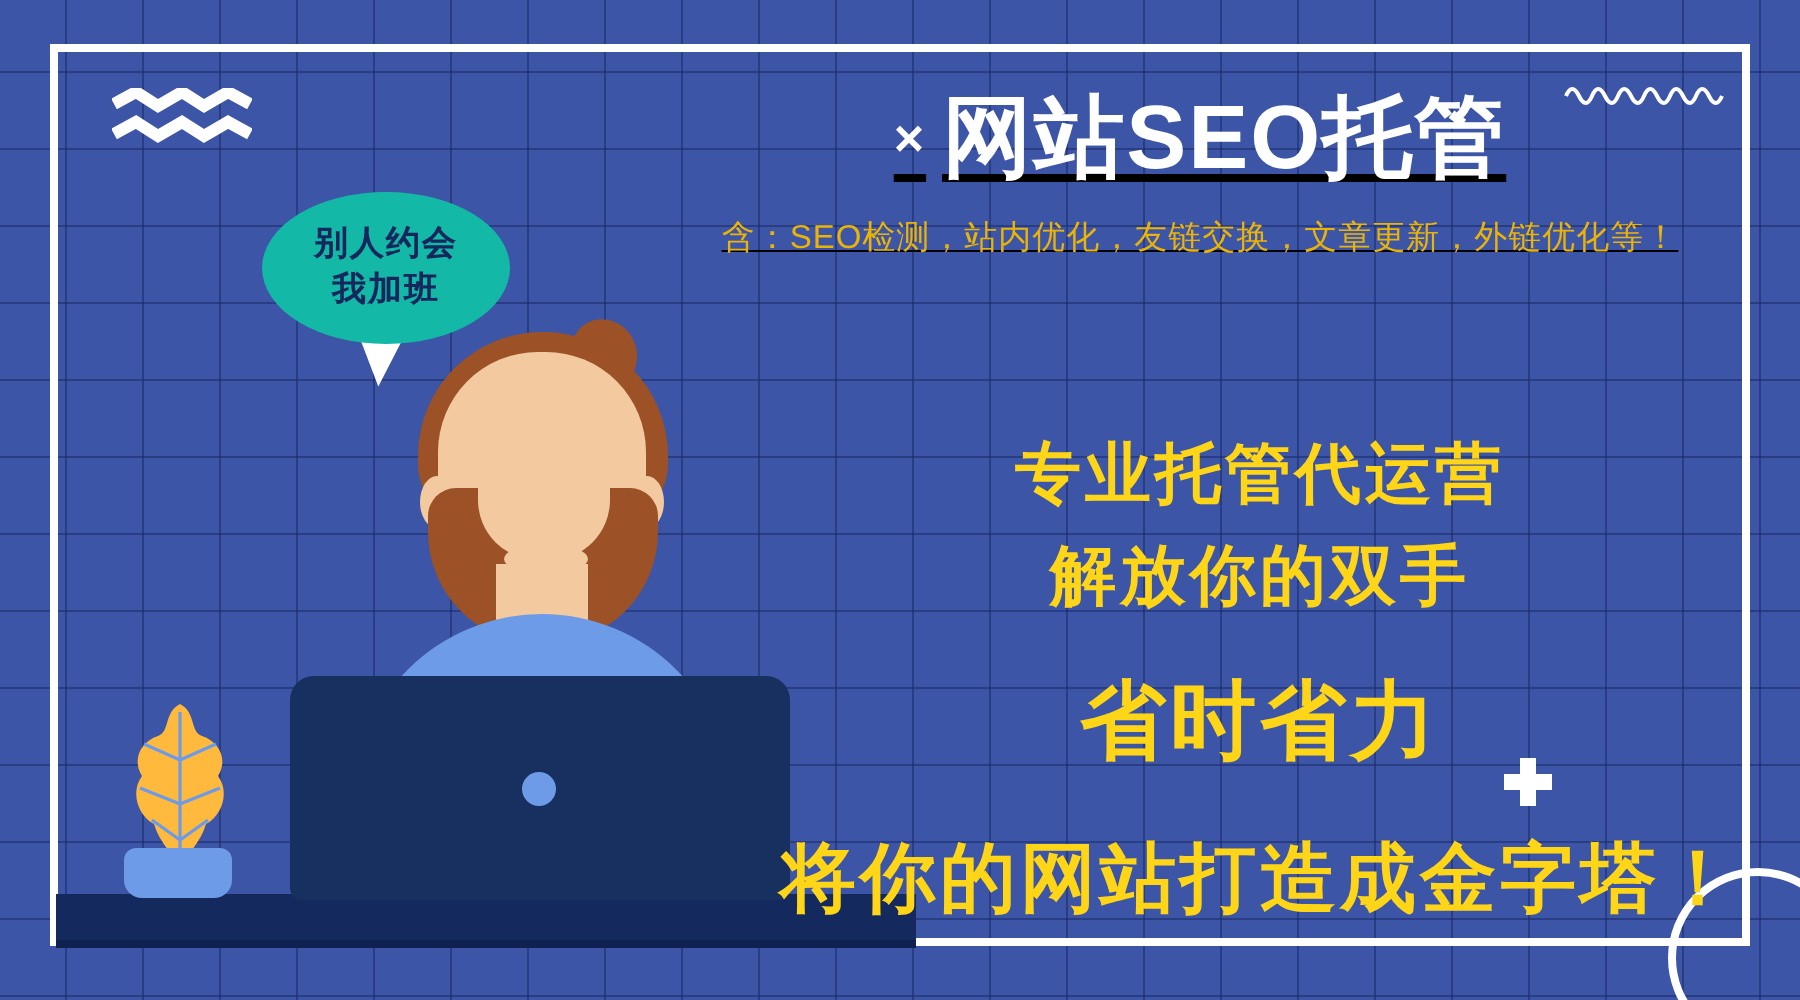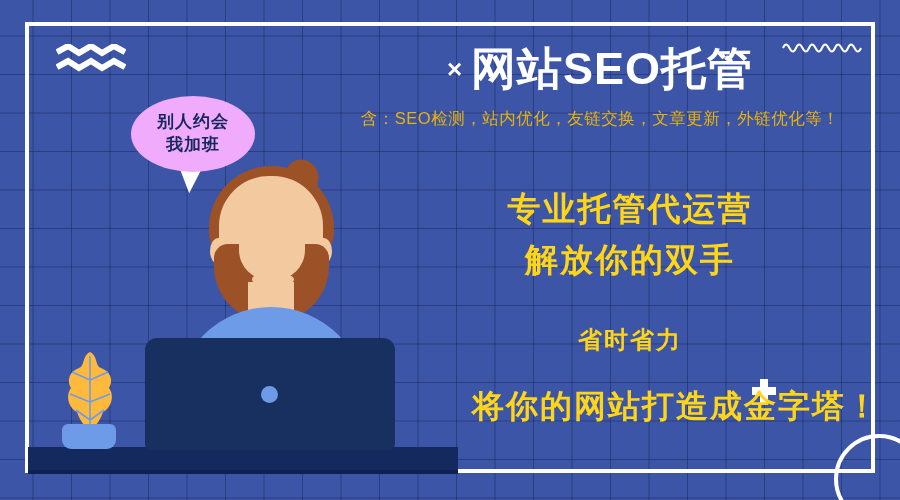--- a/index.html
+++ b/index.html
@@ -67,20 +67,21 @@
   #plus-mark::before { left: 8px; top: 0;   width: 8px;  height: 24px; }
   #plus-mark::after  { left: 0;   top: 8px; width: 24px; height: 8px;  }
 
   
   #header-block {
     position: absolute;
     left: 300px;
     top: 44px;
     width: 600px;
     text-align: center;
+    text-decoration: underline;
   }
   #main-title {
     color: #ffffff;
     font-size: 45px;
     font-weight: bold;
     line-height: 1.12;
     letter-spacing: 1px;
     white-space: nowrap;
   }
   #main-title .x-mark {
@@ -103,25 +104,26 @@
     left: 380px;
     top: 192px;
     width: 500px;
     text-align: center;
   }
   .slogan-line {
     color: #ffd517;
     font-weight: bold;
     letter-spacing: 2px;
     white-space: nowrap;
+    margin-top: 28px;
   }
   .slogan-line.s1 { font-size: 33px; line-height: 1; }
   .slogan-line.s2 { font-size: 33px; line-height: 1; margin-top: 18px; }
-  .slogan-line.s3 { font-size: 24px; line-height: 1; margin-top: 52px; }
-  .slogan-line.s4 { font-size: 32px; line-height: 1; margin-top: 38px; text-align: right; }
+  .slogan-line.s3 { font-size: 43px; line-height: 1; margin-top: 36px; }
+  .slogan-line.s4 { font-size: 38px; line-height: 1; margin-top: 38px; }
 
   
   #illustration { position: absolute; left: 0; top: 0; width: 470px; height: 500px; }
 
   #desk {
     position: absolute;
     left: 28px; top: 447px;
     width: 430px; height: 26px;
     background: #142a5e;
   }
@@ -235,21 +237,21 @@
     width: 54px; height: 25px;
     background: #6e9be8;
     border-radius: 6px 6px 9px 9px;
   }
 
   
   #speech-bubble {
     position: absolute;
     left: 131px; top: 96px;
     width: 124px; height: 76px;
-    background: #f0abfc;
+    background: #14b8a6;
     border-radius: 50%;
     display: flex;
     flex-direction: column;
     align-items: center;
     justify-content: center;
   }
   .bubble-line {
     color: #15275c;
     font-size: 17px;
     font-weight: bold;

